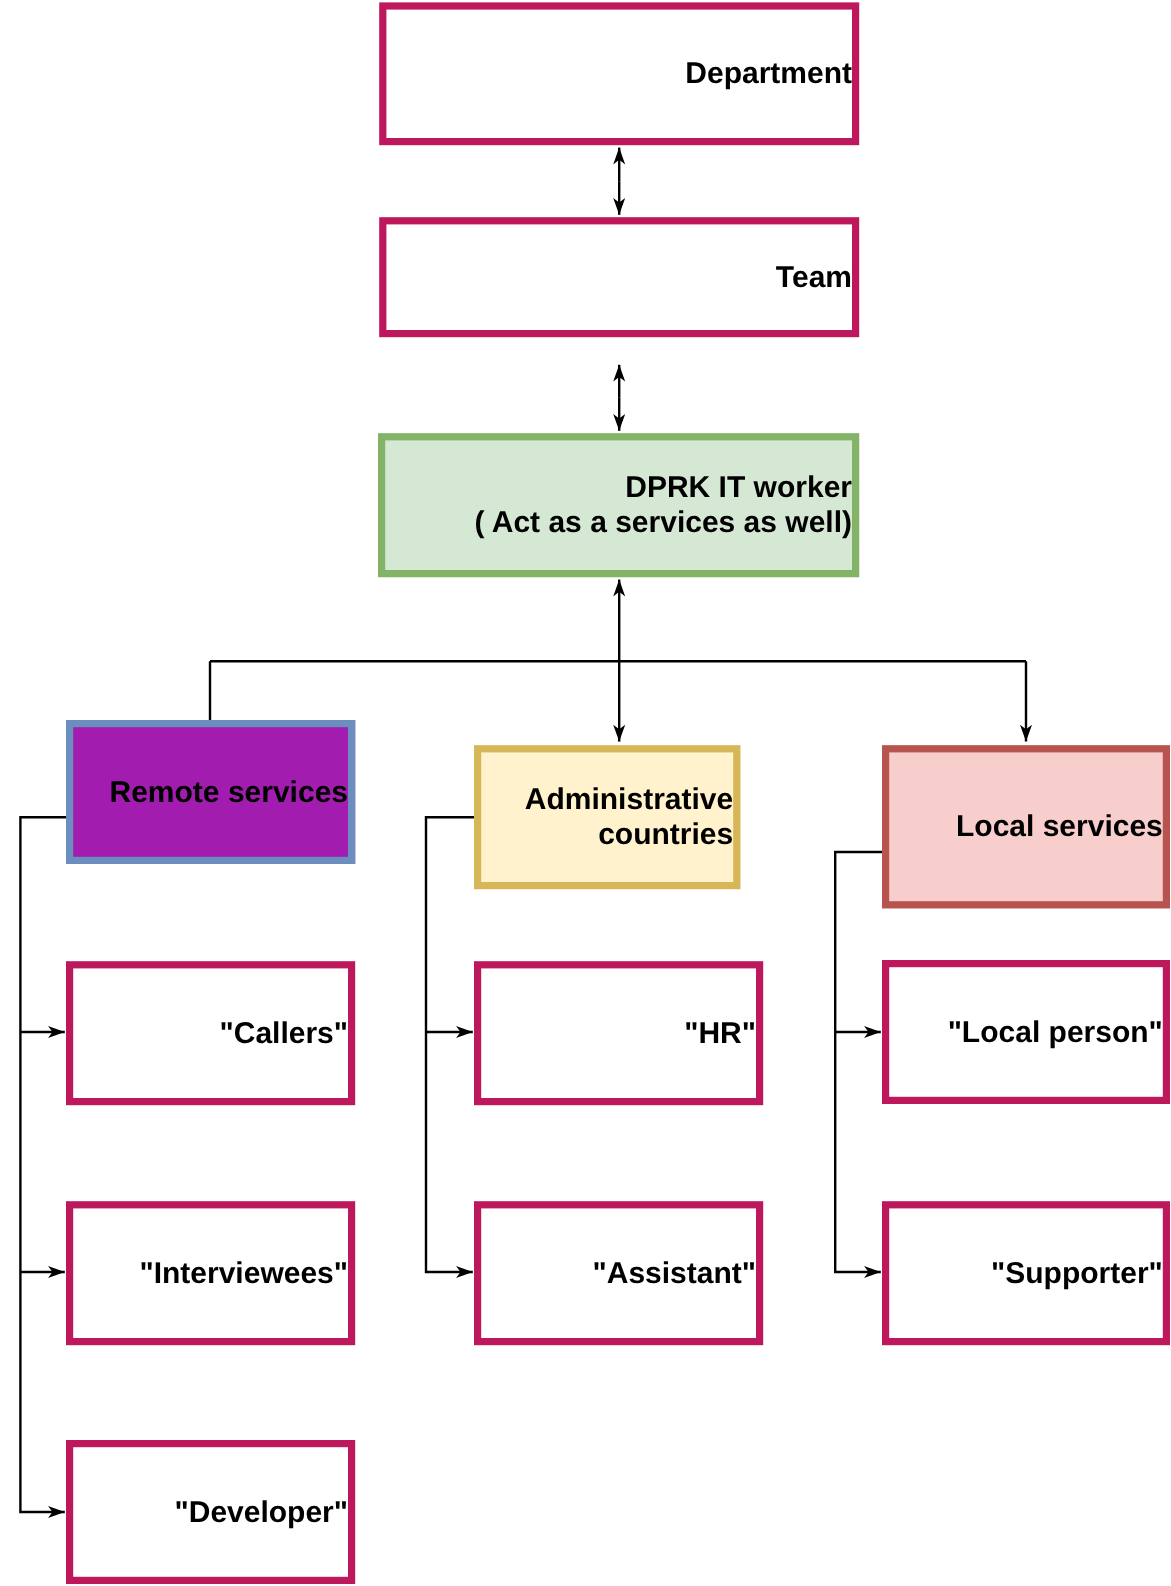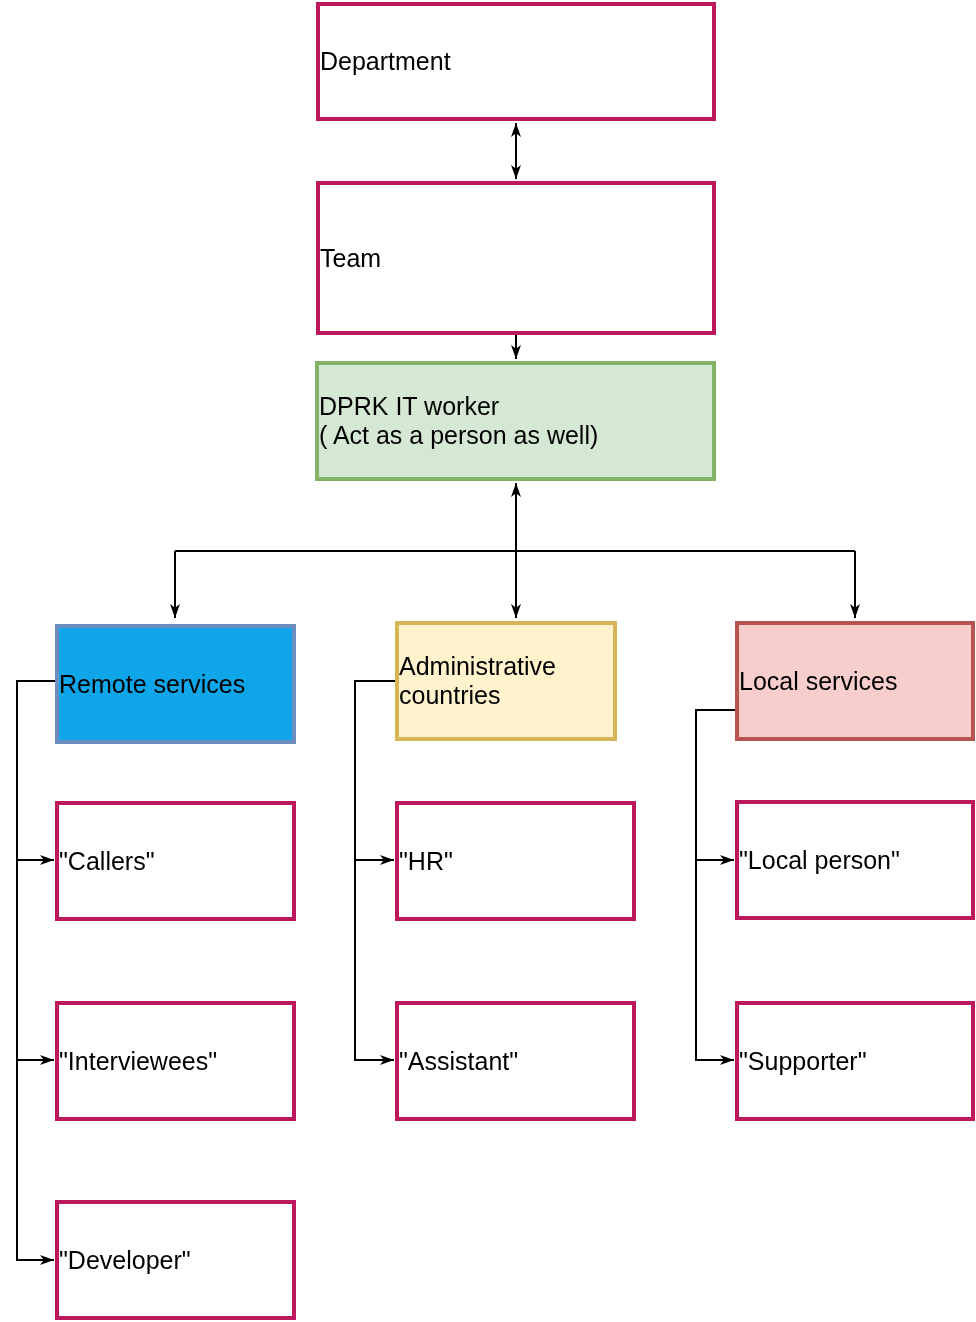--- a/index.html
+++ b/index.html
@@ -14,30 +14,31 @@
   }
   .edges-layer {
     position: absolute;
     left: 0; top: 0;
     width: 976px; height: 1322px;
     pointer-events: none;
   }
   .node {
     position: absolute;
     box-sizing: border-box;
-    border: 4px solid #be185d;
+    border: 6px solid #be185d;
     background: #ffffff;
     display: flex;
     flex-direction: column;
-    align-items: flex-start;
+    align-items: flex-end;
     justify-content: center;
     text-align: center;
     font-size: 25px;
     line-height: 29px;
     white-space: nowrap;
+    font-weight: bold;
   }
 </style>
 </head>
 <body>
 
 <div class="canvas">
 
   <svg class="edges-layer" width="976" height="1322" viewBox="0 0 976 1322" xmlns="http://www.w3.org/2000/svg">
     <defs>
       <marker id="ah" markerUnits="userSpaceOnUse" markerWidth="16" markerHeight="12" viewBox="0 0 16 12" refX="15" refY="6" orient="auto">
@@ -68,39 +69,39 @@
 
       <polyline points="735,710 696,710 696,1060 734,1060" marker-end="url(#ah)"></polyline>
       <line x1="696" y1="860" x2="734" y2="860" marker-end="url(#ah)"></line>
     </g>
   </svg>
 
   <div class="node" style="left:316px; top:2px; width:400px; height:119px;">
     <span>Department</span>
   </div>
 
-  <div class="node" style="left:316px; top:181px; width:400px; height:154px;">
+  <div class="node" style="left:316px; top:181px; width:400px; height:100px;">
     <span>Team</span>
   </div>
 
   <div class="node" style="left: 315px; top: 361px; width: 401px; height: 120px; background-color: rgb(213, 232, 212); border-color: rgb(130, 179, 102);">
     <span>DPRK IT worker</span>
-    <span>( Act as a person as well)</span>
+    <span>( Act as a services as well)</span>
   </div>
 
-  <div class="node" style="left: 55px; top: 624px; width: 241px; height: 120px; background-color: #0ea5e9; border-color: rgb(108, 142, 191);">
+  <div class="node" style="left: 55px; top: 600px; width: 241px; height: 120px; background-color: #a21caf; border-color: rgb(108, 142, 191);">
     <span>Remote services</span>
   </div>
 
   <div class="node" style="left: 395px; top: 621px; width: 222px; height: 120px; background-color: rgb(255, 242, 204); border-color: rgb(214, 182, 86);">
     <span>Administrative</span>
     <span>countries</span>
   </div>
 
-  <div class="node" style="left: 735px; top: 621px; width: 240px; height: 120px; background-color: rgb(248, 206, 204); border-color: rgb(184, 84, 80);">
+  <div class="node" style="left: 735px; top: 621px; width: 240px; height: 136px; background-color: rgb(248, 206, 204); border-color: rgb(184, 84, 80);">
     <span>Local services</span>
   </div>
 
   <div class="node" style="left:55px; top:801px; width:241px; height:120px;">
     <span>"Callers"</span>
   </div>
 
   <div class="node" style="left:55px; top:1001px; width:241px; height:120px;">
     <span>"Interviewees"</span>
   </div>

